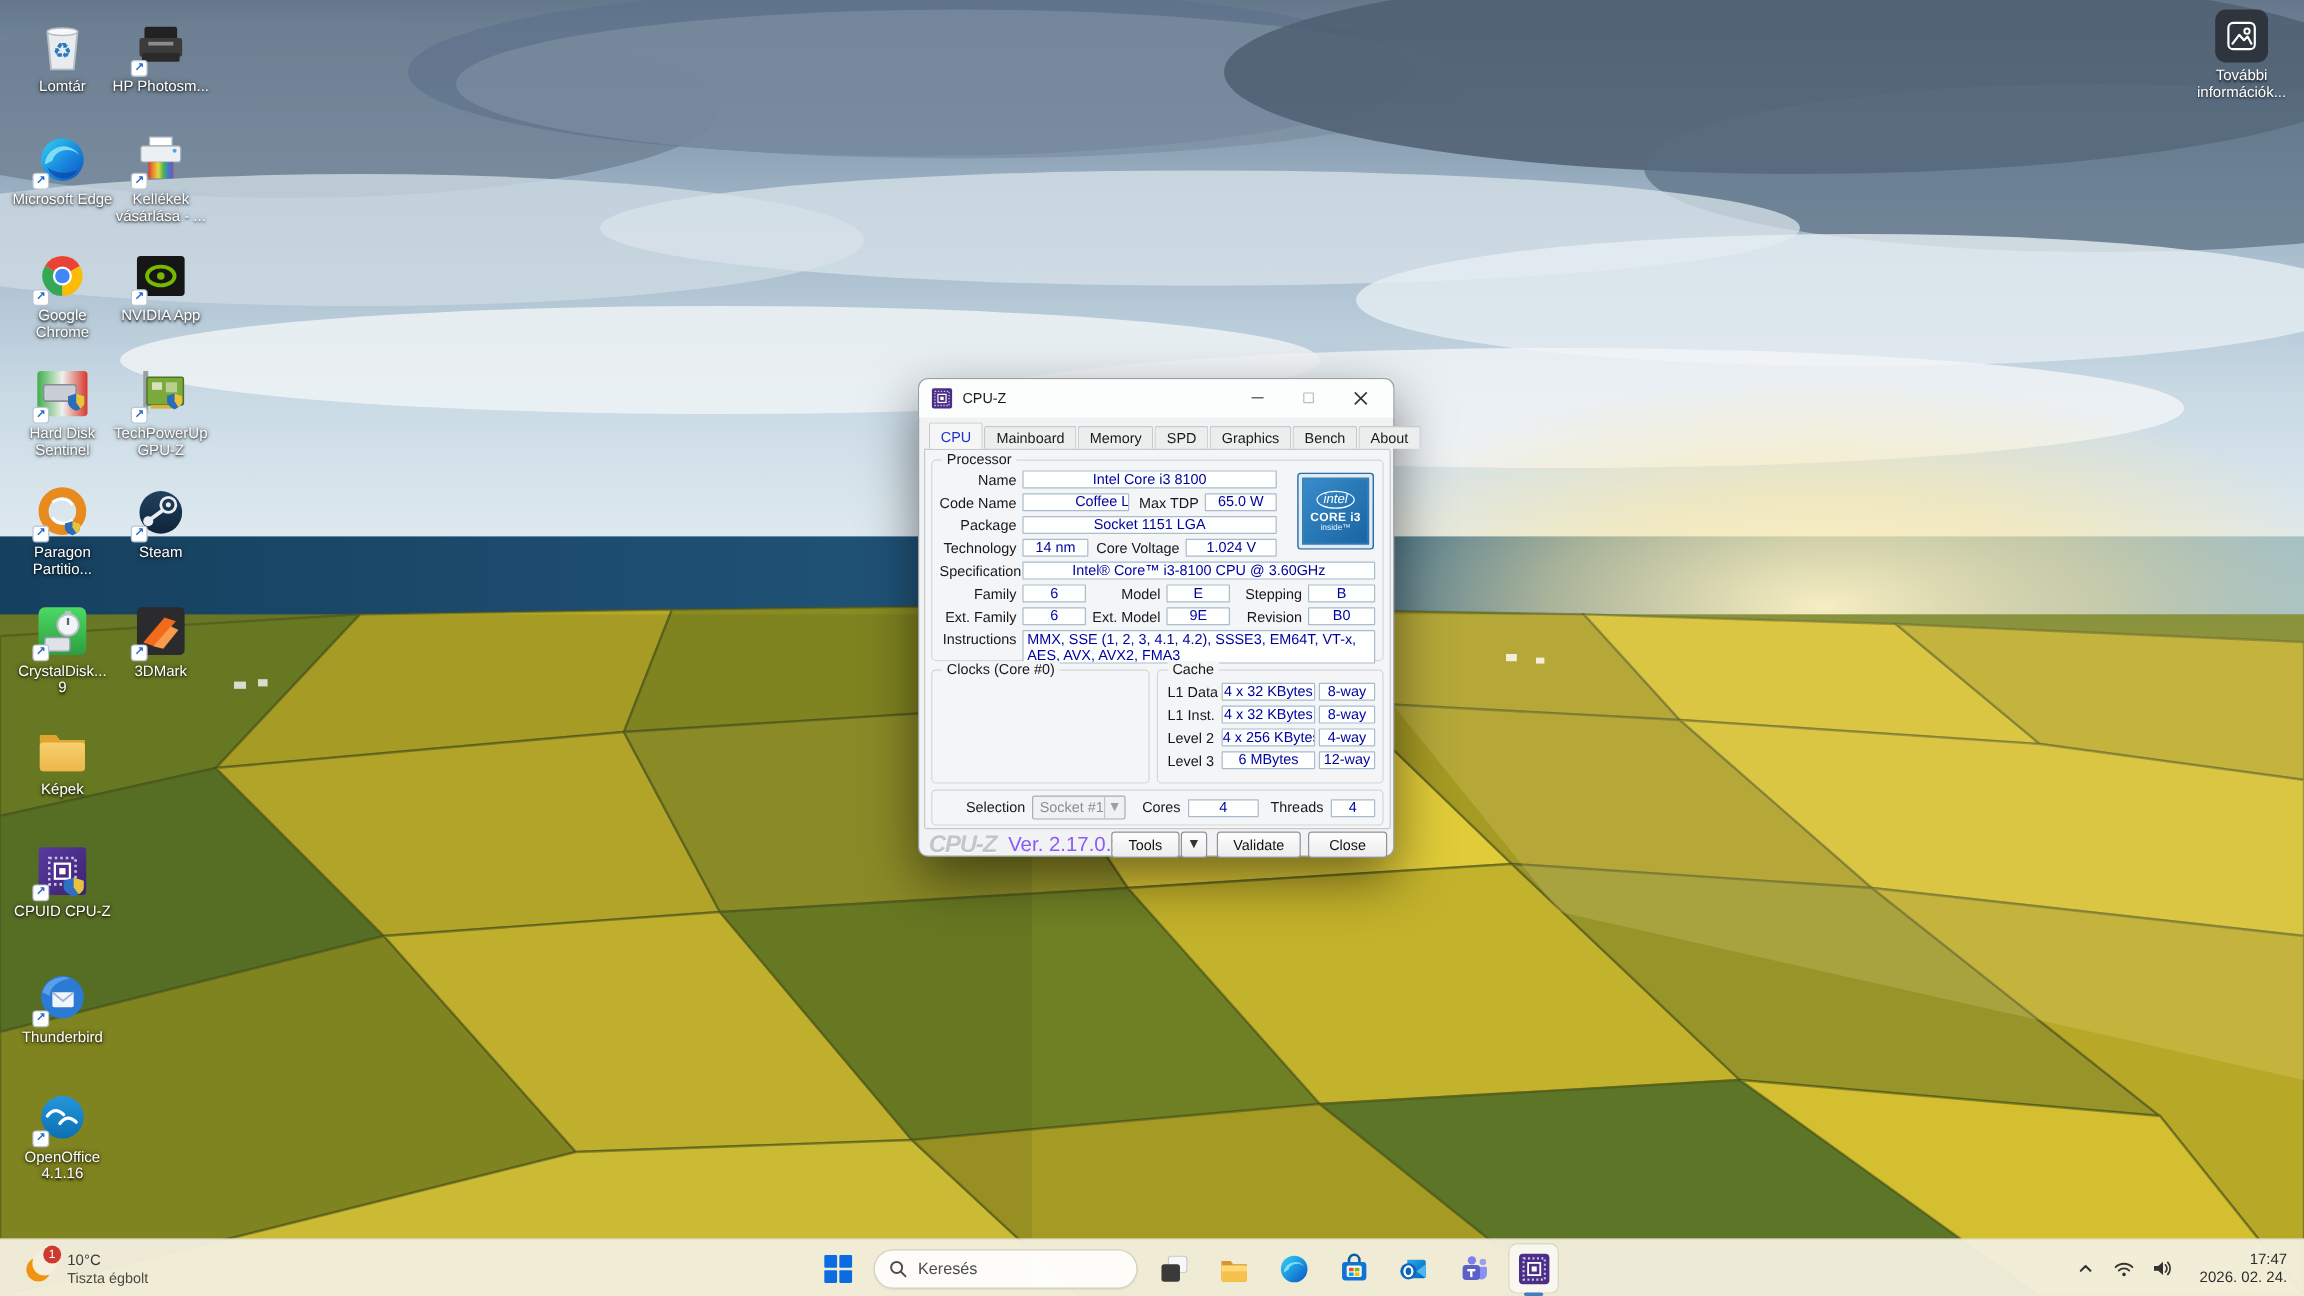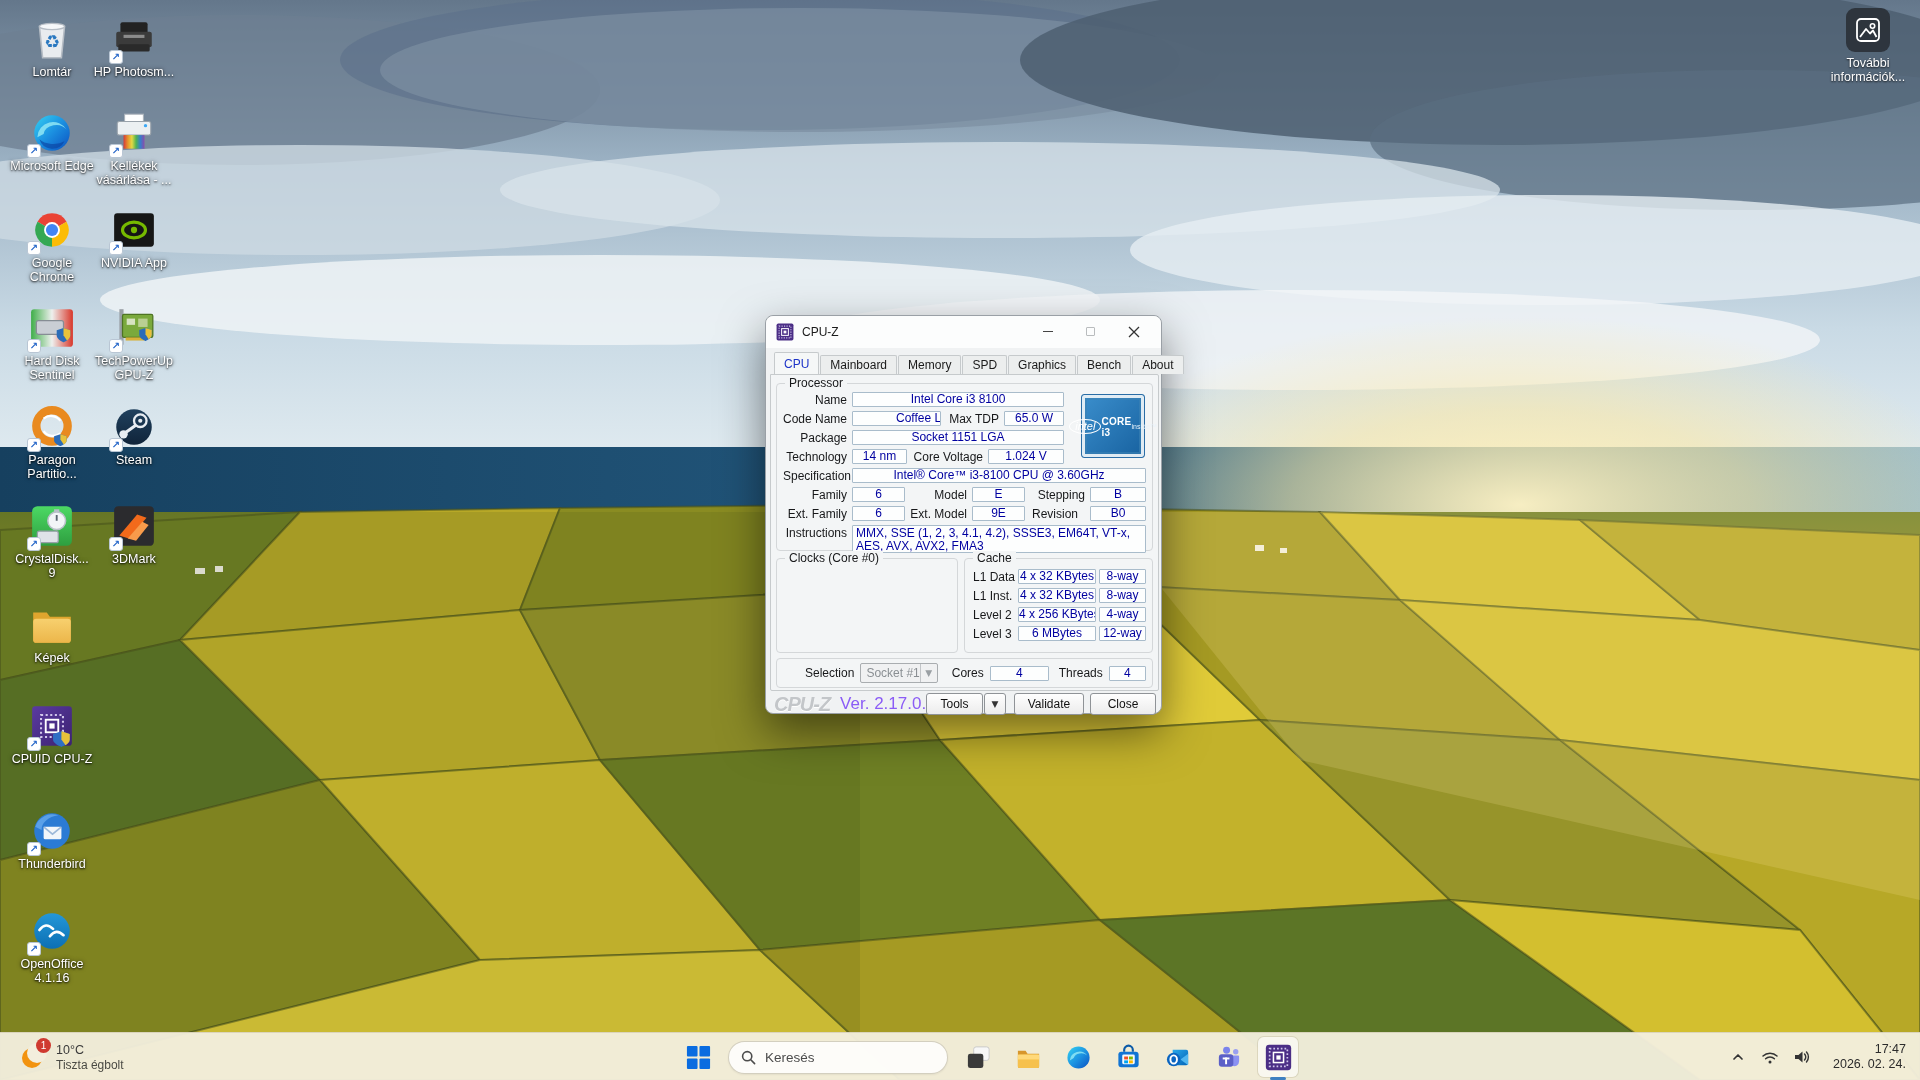--- a/index.html
+++ b/index.html
@@ -74,21 +74,21 @@
     color:#0000a0; font-size:12px; line-height:13px; text-align:center;
     overflow:hidden; white-space:nowrap;
   }
   .grp-proc .inner { position:absolute; inset:8px 6px 4px 6px; }
   .lblc { width:64px; text-align:right; margin-right:5px; }
   .logo-space { margin-right:82px; }
   .fgrow { flex:1; }
 
   .intel-logo { position:absolute; right:7px; top:10px; width:64px; height:64px; border-radius:3px;
     background:linear-gradient(135deg,#3b8fcd,#17619f); border:1px solid #2a6da6;
-    display:flex; flex-direction:row; align-items:center; justify-content:center;
+    display:flex; flex-direction:column; align-items:center; justify-content:center;
     box-shadow:inset 0 0 0 3px rgba(255,255,255,.85), inset 0 0 0 5px rgba(60,130,180,.6);
   }
   .il-brand { font-size:11px; color:#fff; border:1px solid #fff; border-radius:50%;
     padding:0 5px 1px 5px; line-height:12px; font-style:italic; }
   .il-core { font-size:10px; font-weight:bold; color:#fff; margin-top:2px; letter-spacing:.3px; }
   .il-inside { font-size:7px; color:#e8f2fa; }
 
   .instr-fld { height:28px !important; line-height:13px; text-align:left; padding:1px 3px; white-space:normal; }
 
   .grp-clocks .inner, .grp-cache .inner { position:absolute; inset:10px 6px 2px 6px; }
@@ -575,21 +575,21 @@
             <span class="flbl" style="width:62px; text-align:right; margin-right:5px;">Model</span>
             <span class="fld" style="width:53px;">E</span>
             <span class="flbl" style="width:60px; text-align:right; margin-right:5px;">Stepping</span>
             <span class="fld fgrow">B</span>
           </div>
           <div class="row">
             <span class="flbl lblc">Ext. Family</span>
             <span class="fld" style="width:53px;">6</span>
             <span class="flbl" style="width:62px; text-align:right; margin-right:5px;">Ext. Model</span>
             <span class="fld" style="width:53px;">9E</span>
-            <span class="flbl" style="width:60px; text-align:center; margin-right:5px;">Revision</span>
+            <span class="flbl" style="width:60px; text-align:right; margin-right:5px;">Revision</span>
             <span class="fld fgrow">B0</span>
           </div>
           <div class="row" style="height:28px; align-items:flex-start;">
             <span class="flbl lblc" style="margin-top:1px;">Instructions</span>
             <span class="fld fgrow instr-fld">MMX, SSE (1, 2, 3, 4.1, 4.2), SSSE3, EM64T, VT-x, AES, AVX, AVX2, FMA3</span>
           </div>
         </div>
         <div class="intel-logo">
           <span class="il-brand">intel</span>
           <span class="il-core">CORE i3</span>

